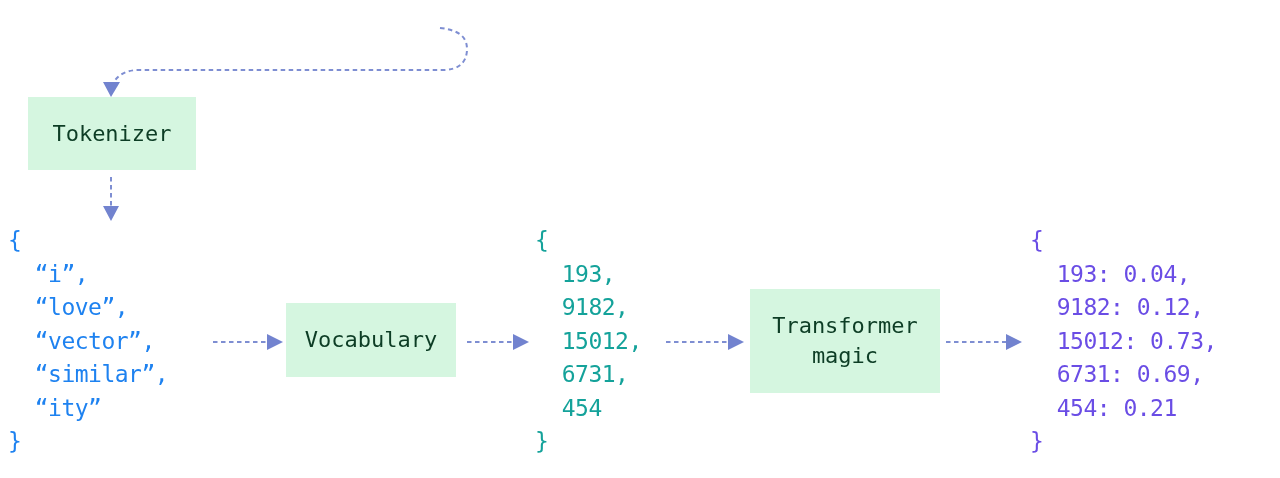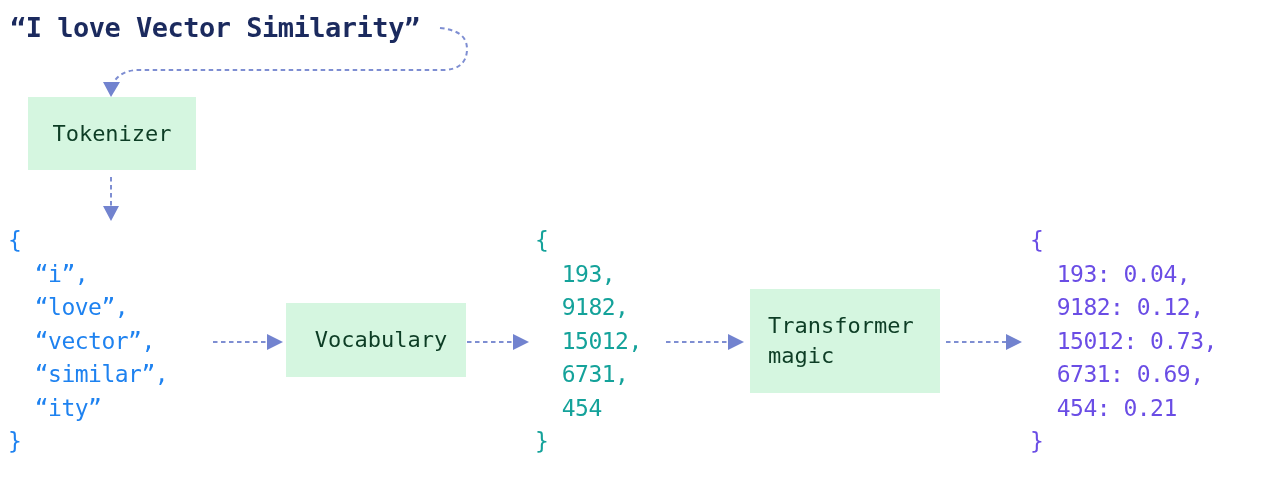--- a/index.html
+++ b/index.html
@@ -25,25 +25,26 @@
     color: var(--title-text, #1b2a5e);
     white-space: nowrap;
   }
   .box {
     position: absolute;
     background: var(--box-bg, #d5f6e0);
     color: var(--box-text, #0d3d25);
     display: flex;
     align-items: center;
     justify-content: center;
+    text-align: center;
     font-size: 22px;
     line-height: 30px;
   }
   #box-tokenizer   { left: 28px;  top: 97px;  width: 168px; height: 73px; }
-  #box-vocabulary  { left: 286px; top: 303px; width: 170px; height: 74px; padding-left: 10px; }
+  #box-vocabulary  { left: 286px; top: 303px; width: 170px; height: 74px; }
   #box-transformer { left: 750px; top: 289px; width: 190px; height: 104px; padding: 13px 18px; box-sizing: border-box; }
   pre.code-list {
     position: absolute;
     margin: 0;
     top: 224px;
     font-family: "DejaVu Sans Mono", monospace;
     font-size: 23px;
     line-height: 33.5px;
     letter-spacing: -0.5px;
   }
@@ -66,21 +67,20 @@
   #arrow-layer polygon {
     fill: var(--arrow-head, #7283cf);
     stroke: none;
   }
 </style>
 </head>
 <body>
 
 <div id="canvas">
 
-  <div id="title">“I love Vector Similarity”</div>
 
   <svg id="arrow-layer" viewBox="0 0 1280 478" xmlns="http://www.w3.org/2000/svg">
 
     <g>
       <path d="M440,28 C459,30 467,37 467,49 C467,62 459,70 443,70 L139,70 C126,70 117,75 113,84"></path>
       <polygon points="103,82 120,82 111,97"></polygon>
     </g>
 
     <g>
       <line x1="111" y1="177" x2="111" y2="206"></line>

